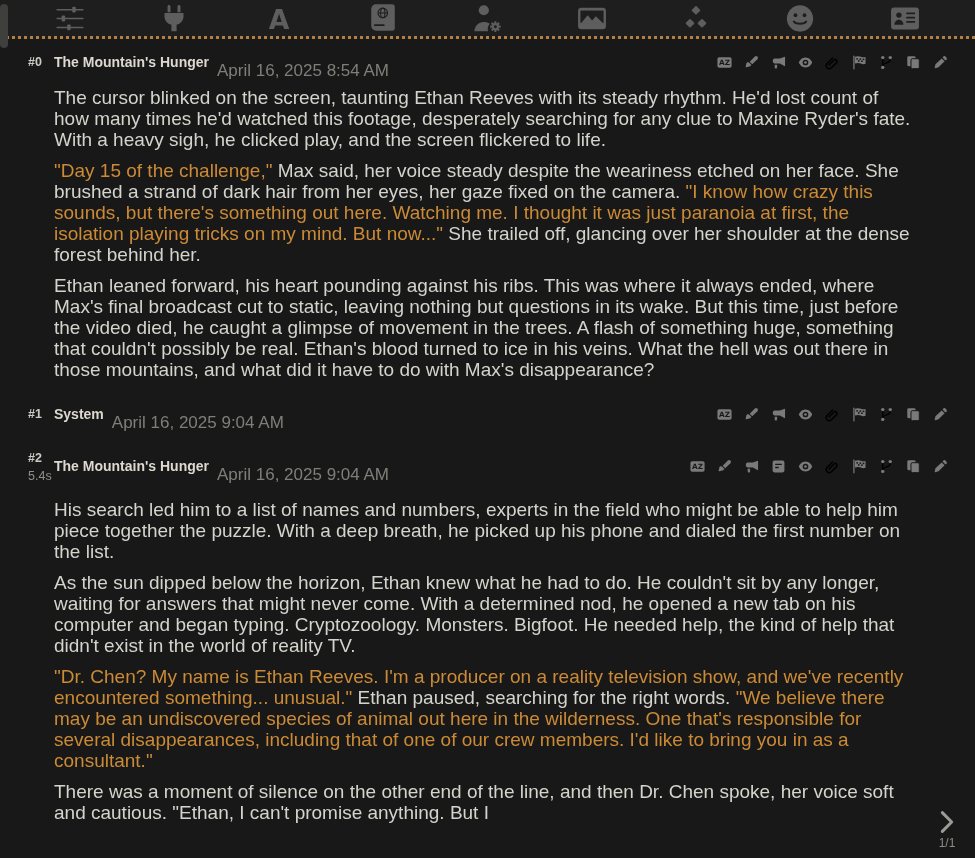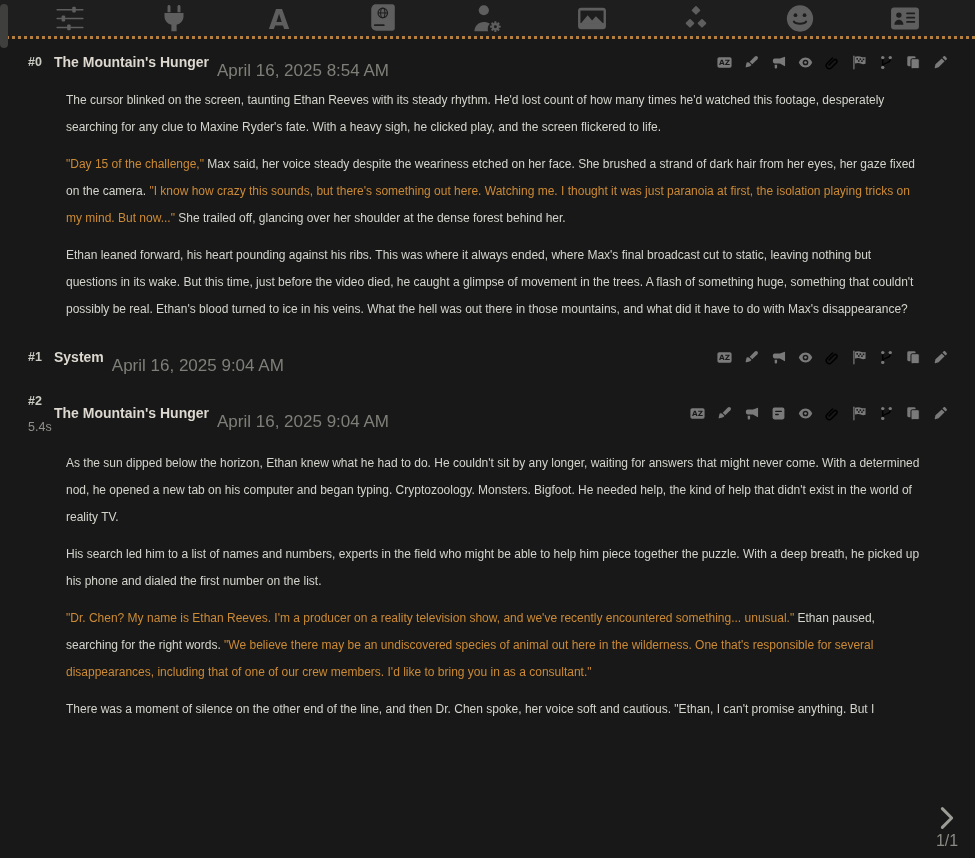--- a/index.html
+++ b/index.html
@@ -22,41 +22,41 @@
   #scroll-thumb{
     position:absolute;left:0;top:4px;width:8px;height:44px;
     background:#3f3f3d;border-radius:4px;z-index:5;
   }
   
   #chat{padding:13px 26px 0 28px;}
   .mes{margin-bottom:24px;}
   .mes-header{display:flex;align-items:center;}
   .id-col{min-width:26px;flex:none;display:flex;flex-direction:column;align-items:flex-start;align-self:flex-start;padding-top:3px;}
   .mesid{color:#cbcbc4;font-weight:bold;font-size:12.5px;line-height:15px;}
-  .timer{color:#90908a;font-size:12.5px;line-height:15px;margin-top:11px;}
+  .timer{color:#90908a;font-size:12.5px;line-height:15px;margin-top:3px;}
   .ch-name{color:#ddd9d0;font-weight:bold;font-size:14px;margin-right:8px;white-space:nowrap;}
   .timestamp{color:#7f7f79;font-size:17px;position:relative;top:9px;white-space:nowrap;}
   .mes-buttons{margin-left:auto;display:flex;gap:10px;align-items:center;}
   .mes-buttons svg{width:17px;height:15px;fill:#7a7a7a;cursor:pointer;}
   .mes-text{
-    margin:15px 0 0 38px;max-width:858px;
-    color:#d4d4cd;font-size:12px;line-height:27px;
+    margin:15px 0 0 26px;max-width:858px;
+    color:#d4d4cd;font-size:19px;line-height:21px;
   }
   .mes-text p{margin:0 0 10px 0;}
   .mes-text p:last-child{margin-bottom:0;}
   .mes-text .quote{color:#cb8a36;}
   .mes-text ul{margin:11px 0 0 0;padding-left:27px;}
   .mes-text li{padding-left:12px;margin-bottom:2px;}
   
   #swipe{
     position:fixed;right:16px;bottom:8px;
     display:flex;flex-direction:column;align-items:center;z-index:4;
   }
   #swipe .chev{width:24px;height:26px;cursor:pointer;stroke:#9c9c96;}
-  #swipe .counter{color:#8b8b85;font-size:16px;margin-top:1px;}
+  #swipe .counter{color:#8b8b85;font-size:12px;margin-top:1px;}
 </style>
 </head>
 <body>
 
 <svg width="0" height="0" style="position:absolute" aria-hidden="true">
   <defs>
 
     <symbol id="i-sliders" viewBox="0 0 512 512">
       <rect x="16" y="88" width="480" height="26" rx="13"></rect>
         <rect x="296" y="48" width="62" height="104" rx="18"></rect>
@@ -345,22 +345,22 @@
           </svg>
           <svg>
             <use href="#i-copy"></use>
           </svg>
           <svg>
             <use href="#i-edit"></use>
           </svg>
         </div>
     </div>
     <div class="mes-text">
+        <p><span>His search led him to a list of names and numbers, experts in the field who might be able to help him piece together the puzzle. With a deep breath, he picked up his phone and dialed the first number on the list.</span></p>
         <p><span>As the sun dipped below the horizon, Ethan knew what he had to do. He couldn't sit by any longer, waiting for answers that might never come. With a determined nod, he opened a new tab on his computer and began typing. Cryptozoology. Monsters. Bigfoot. He needed help, the kind of help that didn't exist in the world of reality TV.</span></p>
-        <p><span>His search led him to a list of names and numbers, experts in the field who might be able to help him piece together the puzzle. With a deep breath, he picked up his phone and dialed the first number on the list.</span></p>
         <p><span class="quote">"Dr. Chen? My name is Ethan Reeves. I'm a producer on a reality television show, and we've recently encountered something... unusual."</span><span> Ethan paused, searching for the right words. </span><span class="quote">"We believe there may be an undiscovered species of animal out here in the wilderness. One that's responsible for several disappearances, including that of one of our crew members. I'd like to bring you in as a consultant."</span></p>
         <p><span>There was a moment of silence on the other end of the line, and then Dr. Chen spoke, her voice soft and cautious. "Ethan, I can't promise anything. But I</span></p>
       </div>
   </div>
 </div>
 
 <div id="swipe">
   <svg class="chev">
       <use href="#i-chevron-right"></use>
     </svg>

